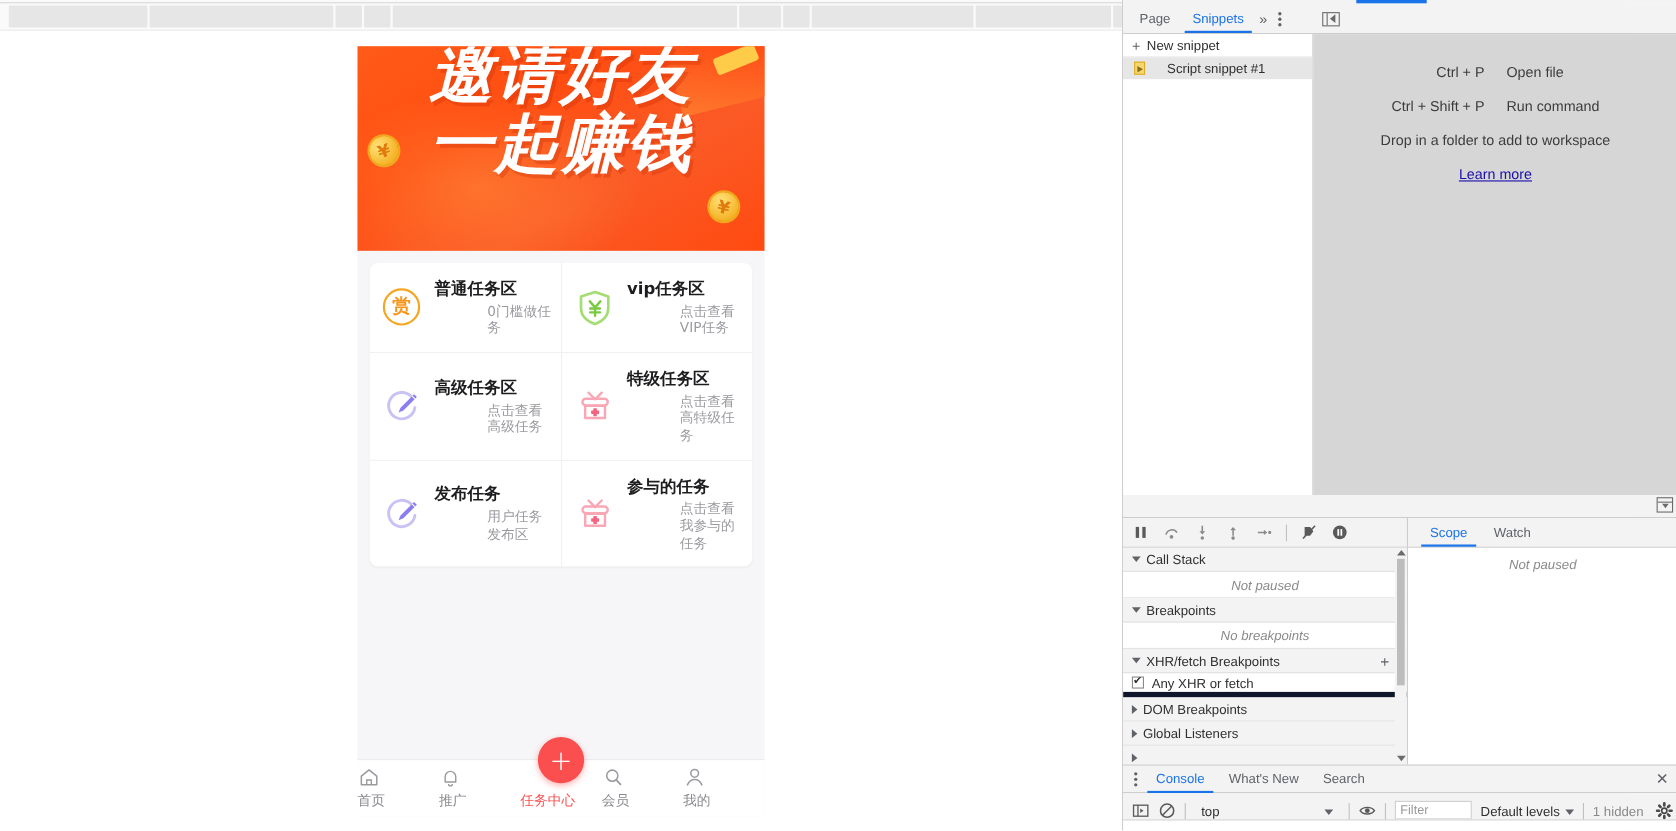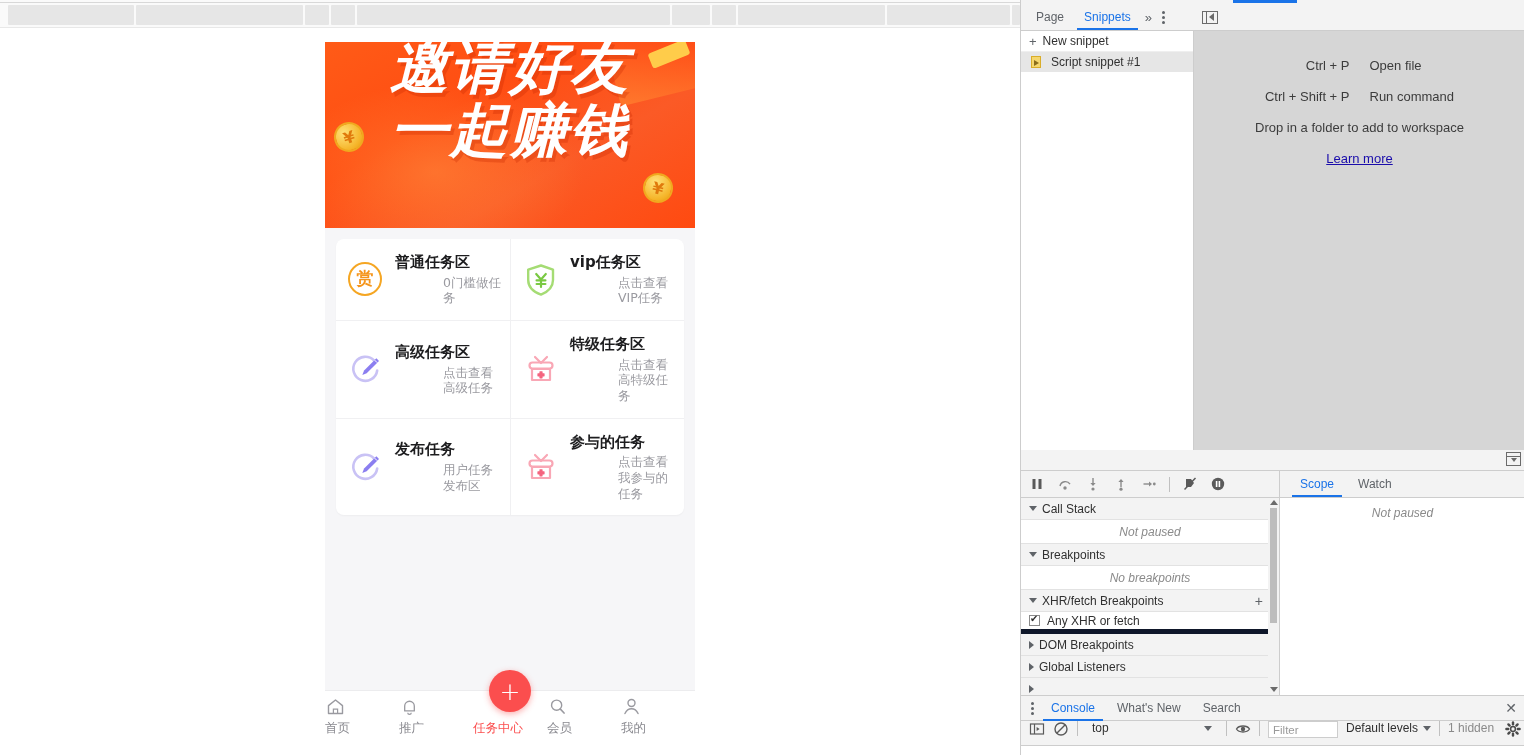--- a/index.html
+++ b/index.html
@@ -163,21 +163,21 @@
   .nav-body {
     position: absolute; left:0; top:31px; width:173px; height:419px;
     background:#fff; border-right:1px solid #cdcdcd;
   }
   .snippet-new {
     height: 21px; display:flex; align-items:center; gap:6px; padding-left:8px;
     font-size: 12px; color:#303030; border-bottom:1px solid #efefef;
   }
   .snippet-new .plus { color:#5f6368; font-size:13px; line-height:1; }
   .snippet-item {
-    height:20px; display:flex; align-items:center; gap:10px; padding-left:10px;
+    height:20px; display:flex; align-items:center; gap:20px; padding-left:10px;
     background:#e6e6e6; font-size:12px; color:#303030;
   }
   .snip-ico {
     width:10px; height:12px; background:#f5d76e; border:1px solid #d9ad2a; position:relative;
   }
   .snip-ico::after {
     content:""; position:absolute; left:2px; top:2.5px;
     border-left:5px solid #8a6d1b; border-top:3.5px solid transparent; border-bottom:3.5px solid transparent;
   }
 
@@ -263,21 +263,21 @@
     display:flex; align-items:center; padding-left:5px; gap:2px;
   }
   .drawer-tab { padding:5px 10px; font-size:12px; color:#5f6368; position:relative; }
   .drawer-tab.sel { color:#1a73e8; }
   .drawer-tab.sel::after { content:""; position:absolute; left:2px; right:2px; bottom:-1px; height:2px; background:#1a73e8; }
   .close-x { position:absolute; right:8px; top:5px; color:#5f6368; font-size:14px; line-height:1; }
 
   .console-toolbar {
     position:absolute; left:0; top:721px; width:504px; height:25px;
     background:#f3f3f3; border-bottom:1px solid #cdcdcd;
-    display:flex; align-items:flex-start; gap:8px; padding-left:8px;
+    display:flex; align-items:flex-end; gap:8px; padding-left:8px;
     font-size:12px; color:#303030;
   }
   .ctx-select { display:flex; align-items:center; width:132px; }
   .ctx-select .val { flex:1; padding-left:6px; }
   .ctx-select .caret { width:0;height:0;border-left:4px solid transparent;border-right:4px solid transparent;border-top:5px solid #5f6368; margin-right:6px; }
   .filter-input {
     width:70px; height:17px; background:#fff; border:1px solid #cdcdcd;
     font-size:11.5px; color:#9a9a9a; padding:0 4px; line-height:16px;
   }
   .levels { display:flex; align-items:center; gap:5px; }

